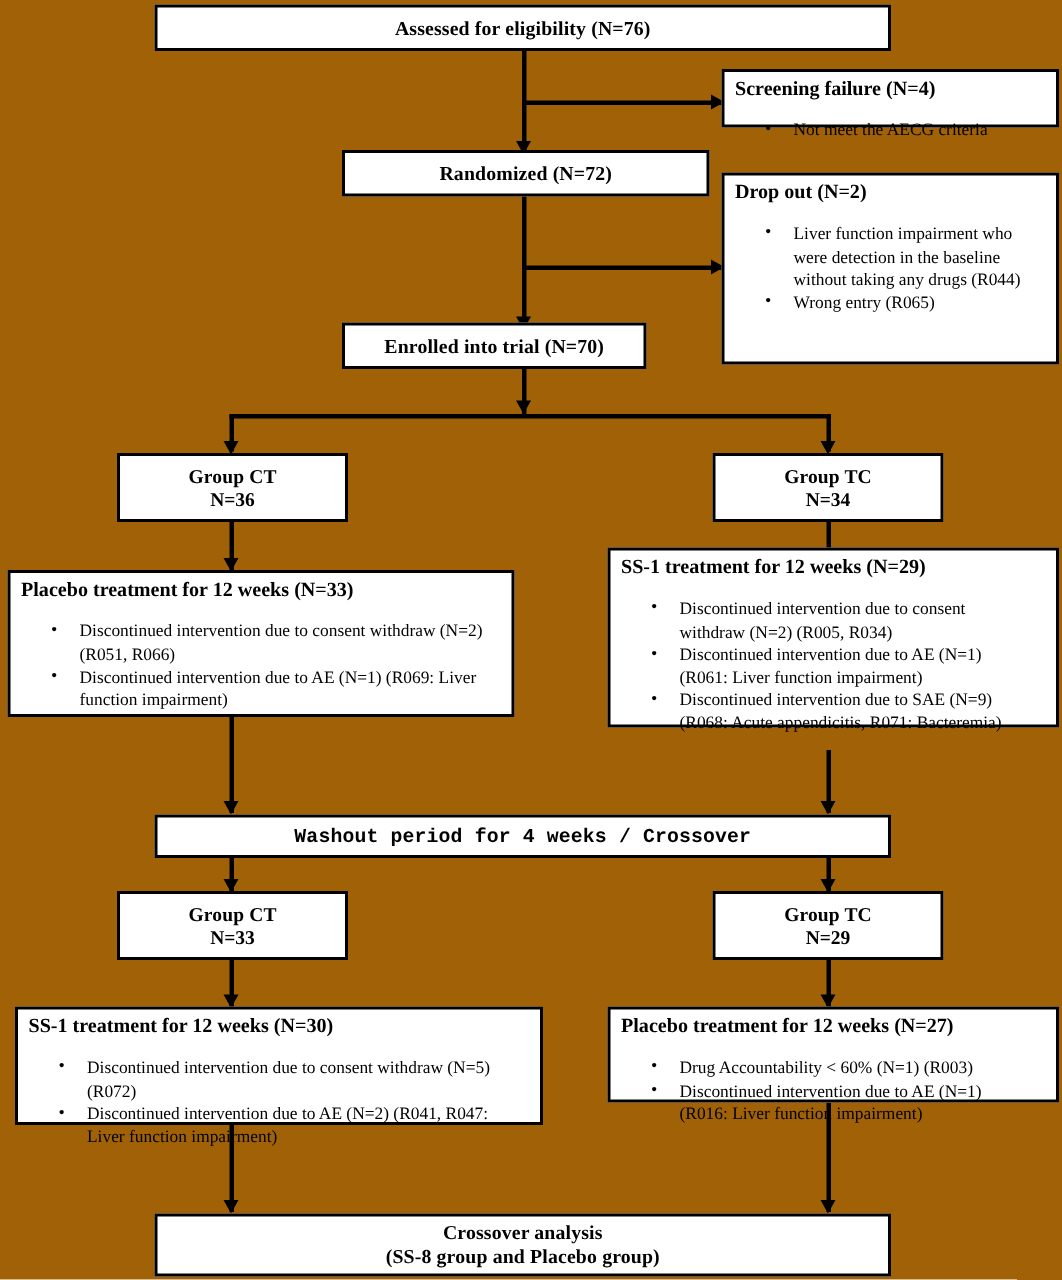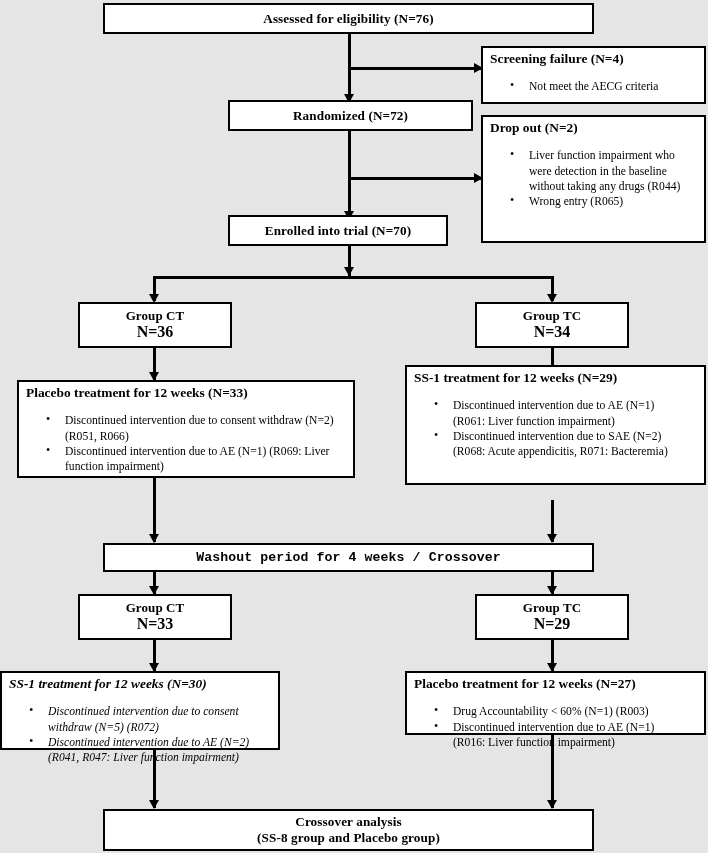--- a/index.html
+++ b/index.html
@@ -9,21 +9,21 @@
     background: #ffffff;
   }
   body {
     font-family: "Liberation Serif", "DejaVu Serif", serif;
     color: #000000;
   }
   #diagram {
     position: relative;
     width: 708px;
     height: 853px;
-    background: #e5e5e5;
+    background: #a16207;
     overflow: hidden;
   }
   
   .box {
     position: absolute;
     box-sizing: border-box;
     border: 2.5px solid #000000;
     background: #ffffff;
     z-index: 3;
   }
@@ -40,21 +40,21 @@
   }
   .title {
     font-weight: bold;
     font-size: 13.2px;
     line-height: 1.18;
     letter-spacing: .1px;
   }
   .title.sm { font-size: 13px; }
   .subline {
     font-weight: bold;
-    font-size: 16px;
+    font-size: 13px;
     line-height: 1.18;
   }
   .head {
     font-weight: bold;
     font-size: 13.4px;
     line-height: 1.22;
     margin: 0 0 1px 0;
     white-space: nowrap;
   }
   ul.bullets {
@@ -160,84 +160,85 @@
   <div class="vline" style="left:153px; top:750px; height:58px;"></div>
   <div class="arrow-down" style="left:149.2px; top:800px;"></div>
 
   <div class="vline" style="left:551px; top:735px; height:73px;"></div>
   <div class="arrow-down" style="left:547.2px; top:800px;"></div>
 
   <div class="box center" style="left:103px; top:3px; width:491px; height:31px;">
     <div class="title">Assessed for eligibility (N=76)</div>
   </div>
 
-  <div class="box detail" style="left:481px; top:46px; width:225px; height:58px;">
+  <div class="box detail" style="left:481px; top:46px; width:225px; height:39px;">
     <div class="head">Screening failure (N=4)</div>
     <ul class="bullets">
       <li>Not meet the AECG criteria</li>
     </ul>
   </div>
 
   <div class="box center" style="left:228px; top:100px; width:245px; height:31px;">
     <div class="title">Randomized (N=72)</div>
   </div>
 
   <div class="box detail" style="left:481px; top:115px; width:225px; height:128px;">
     <div class="head">Drop out (N=2)</div>
     <ul class="bullets">
       <li>Liver function impairment who were detection in the baseline without taking any drugs (R044)</li>
       <li>Wrong entry (R065)</li>
     </ul>
   </div>
 
-  <div class="box center" style="left:228px; top:215px; width:220px; height:31px;align-items:center;">
+  <div class="box center" style="left:228px; top:215px; width:203px; height:31px;align-items:center;">
     <div class="title">Enrolled into trial (N=70)</div>
   </div>
 
   <div class="box center" style="left:78px; top:302px; width:154px; height:46px;">
     <div class="title sm">Group CT</div>
     <div class="subline">N=36</div>
   </div>
 
   <div class="box center" style="left:475px; top:302px; width:154px; height:46px;">
     <div class="title sm">Group TC</div>
     <div class="subline">N=34</div>
   </div>
 
-  <div class="box detail" style="left:17px; top:380px; width:338px; height:98px;">
+  <div class="box detail" style="left:5px; top:380px; width:338px; height:98px;">
     <div class="head">Placebo treatment for 12 weeks (N=33)</div>
     <ul class="bullets">
       <li>Discontinued intervention due to consent withdraw (N=2) (R051, R066)</li>
       <li>Discontinued intervention due to AE (N=1) (R069: Liver function impairment)</li>
     </ul>
   </div>
 
   <div class="box detail" style="left:405px; top:365px; width:301px; height:120px;">
     <div class="head">SS-1 treatment for 12 weeks (N=29)</div>
     <ul class="bullets">
+      <li>Discontinued intervention due to consent withdraw (N=2) (R005, R034)</li>
       <li>Discontinued intervention due to AE (N=1) (R061: Liver function impairment)</li>
-      <li>Discontinued intervention due to SAE (N=2) (R068: Acute appendicitis, R071: Bacteremia)</li>
+      <li>Discontinued intervention due to SAE (N=9) (R068: Acute appendicitis, R071: Bacteremia)</li>
     </ul>
   </div>
 
   <div class="box center" style="left:103px; top:543px; width:491px; height:29px;font-family:Liberation Mono, monospace;">
     <div class="title">Washout period for 4 weeks / Crossover</div>
   </div>
 
   <div class="box center" style="left:78px; top:594px; width:154px; height:46px;">
     <div class="title sm">Group CT</div>
     <div class="subline">N=33</div>
   </div>
 
   <div class="box center" style="left:475px; top:594px; width:154px; height:46px;">
     <div class="title sm">Group TC</div>
     <div class="subline">N=29</div>
   </div>
 
-  <div class="box detail" style="left:0; top:671px; width:280px; height:79px;font-style:italic;">
+  <div class="box detail" style="left:10px; top:671px; width:352px; height:79px;">
     <div class="head">SS-1 treatment for 12 weeks (N=30)</div>
     <ul class="bullets">
       <li>Discontinued intervention due to consent withdraw (N=5) (R072)</li>
       <li>Discontinued intervention due to AE (N=2) (R041, R047: Liver function impairment)</li>
     </ul>
   </div>
 
   <div class="box detail" style="left:405px; top:671px; width:301px; height:64px;">
     <div class="head">Placebo treatment for 12 weeks (N=27)</div>
     <ul class="bullets">

